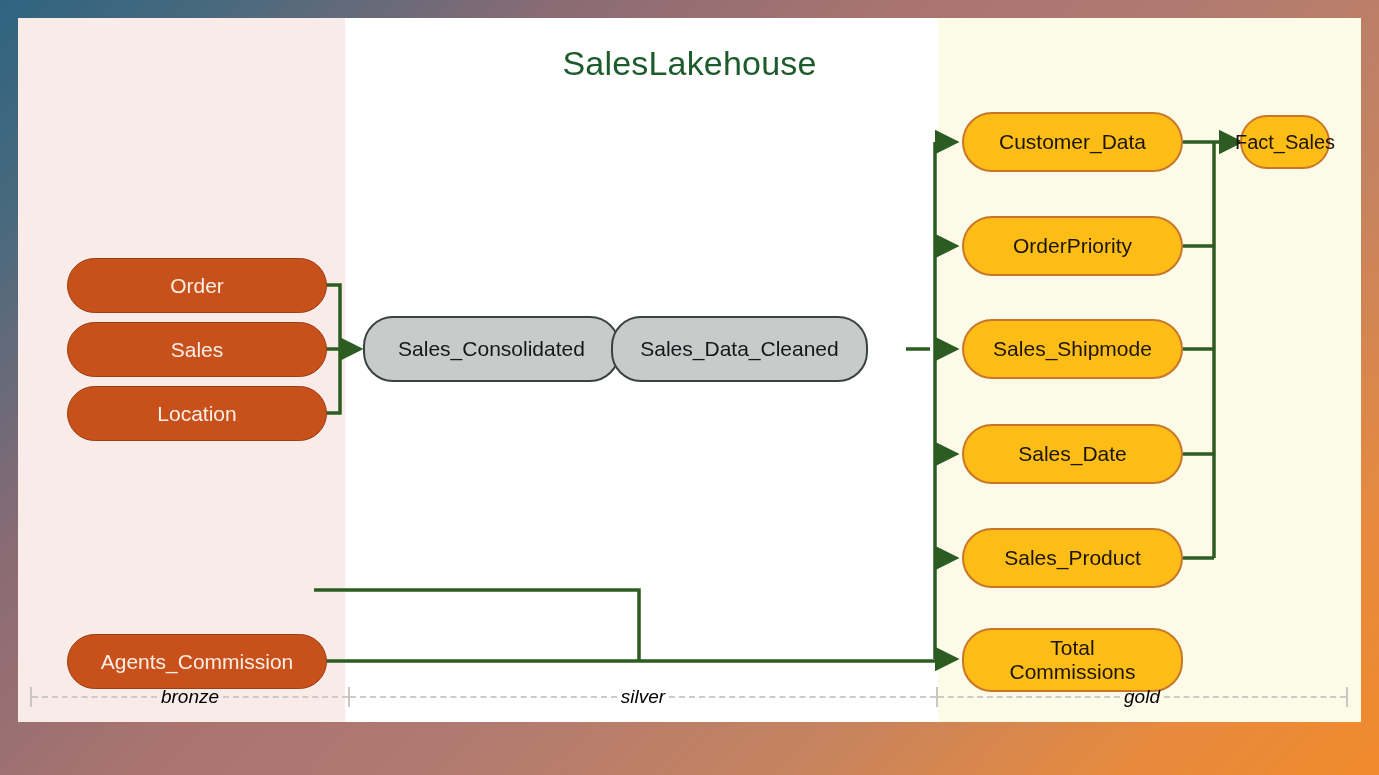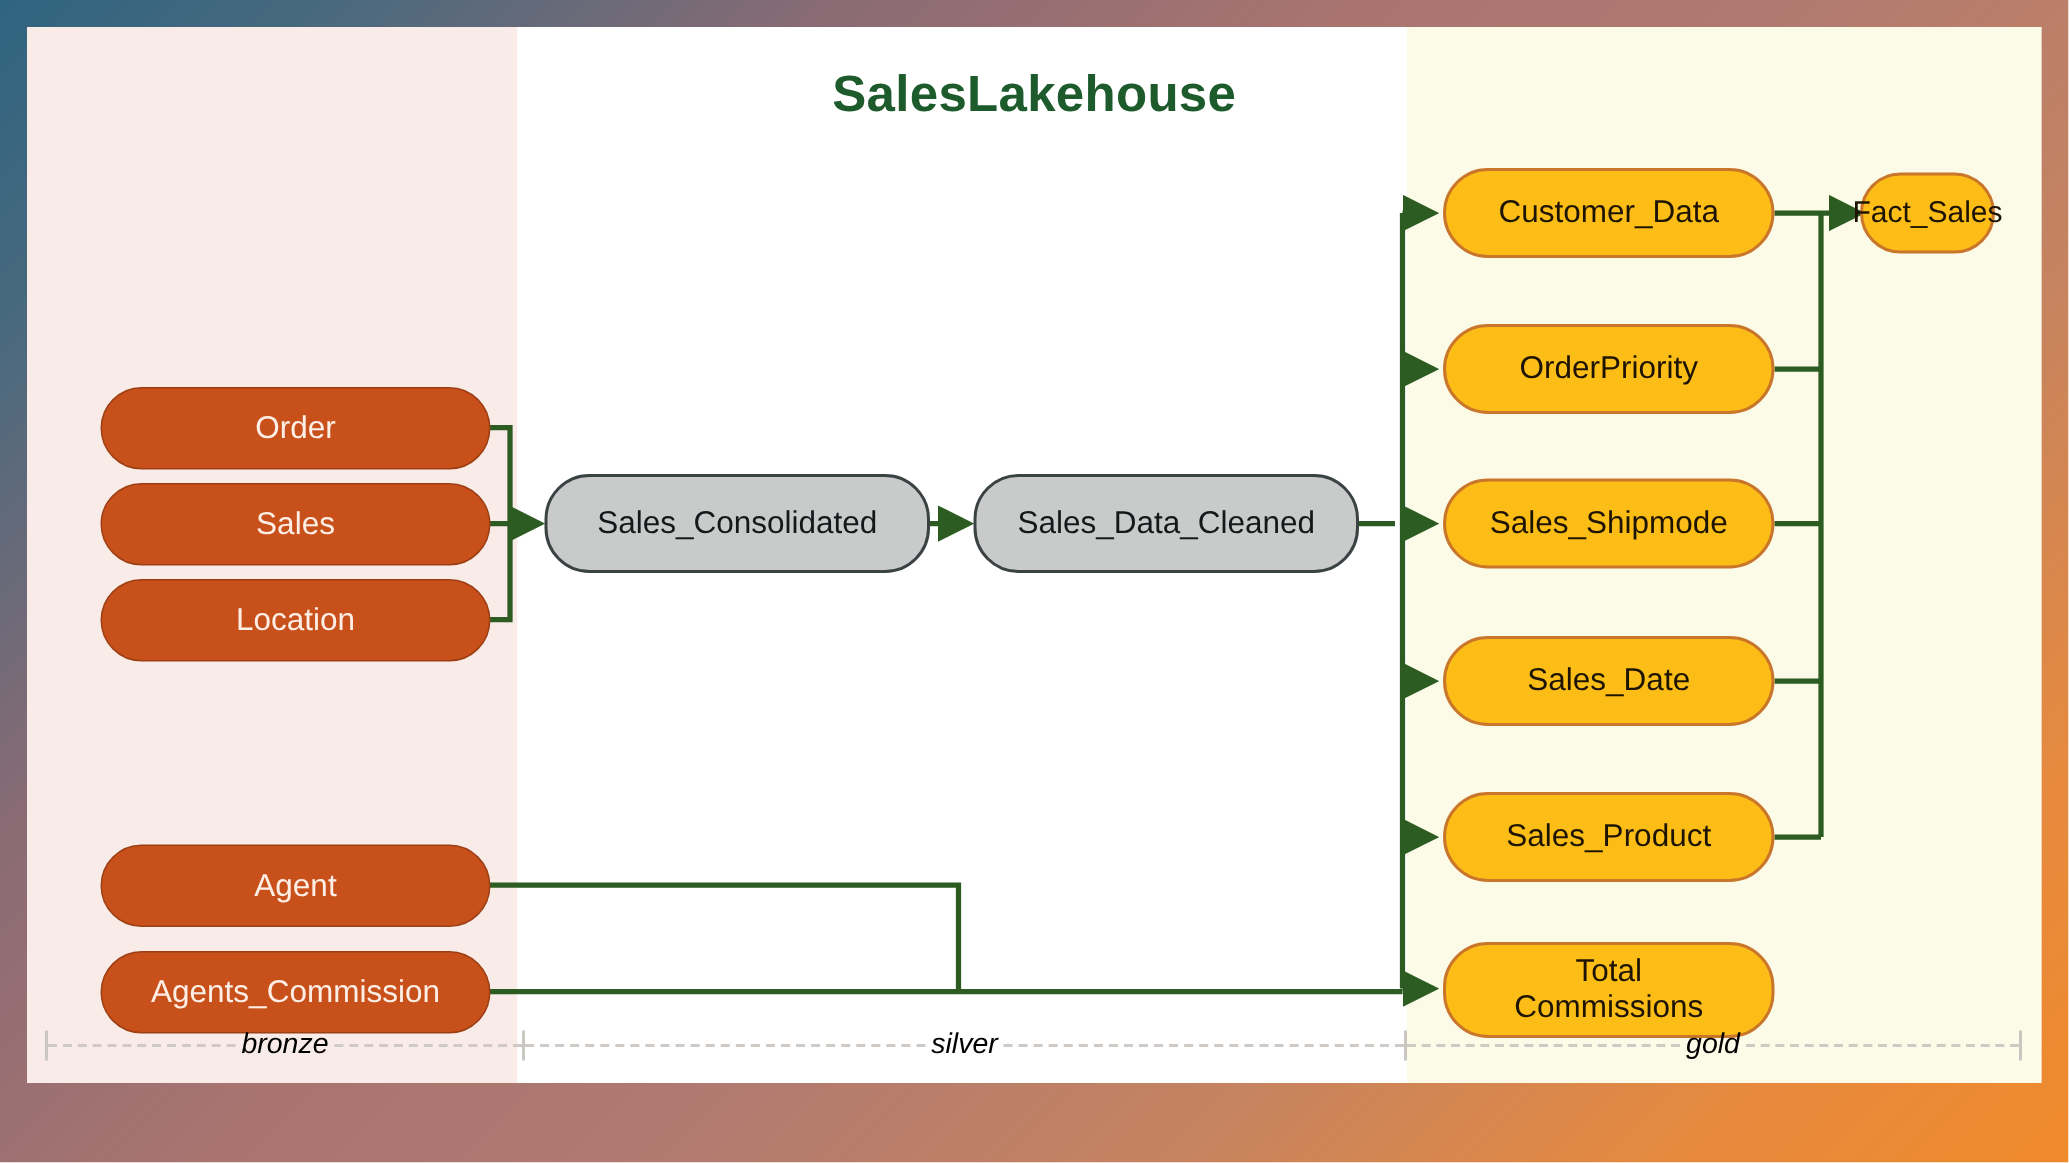--- a/index.html
+++ b/index.html
@@ -58,21 +58,21 @@
     right: 0;
     background: #fbfbe8;
   }
   .title {
     position: absolute;
     left: 0;
     right: 0;
     top: 26px;
     text-align: center;
     font-size: 34px;
-    font-weight: bold;
+    font-weight: normal;
     color: #1d5b2c;
     letter-spacing: 0.2px;
   }
   
   .node {
     position: absolute;
     box-sizing: border-box;
     display: flex;
     align-items: center;
     justify-content: center;
@@ -194,31 +194,28 @@
 
     <div class="node bronze" style="left:36px; top:240px; width:260px; height:55px;">
       <span>Order</span>
     </div>
     <div class="node bronze" style="left:36px; top:304px; width:260px; height:55px;">
       <span>Sales</span>
     </div>
     <div class="node bronze" style="left:36px; top:368px; width:260px; height:55px;">
       <span>Location</span>
     </div>
-    <div class="node bronze" style="left:36px; top:545px; width:260px; height:55px;">
-      <span>Agent</span>
-    </div>
     <div class="node bronze" style="left:36px; top:616px; width:260px; height:55px;">
       <span>Agents_Commission</span>
     </div>
 
     <div class="node silver" style="left:345px; top:298px; width:257px; height:66px;">
       <span>Sales_Consolidated</span>
     </div>
-    <div class="node silver" style="left:631px; top:298px; width:257px; height:66px;">
+    <div class="node silver" style="left:593px; top:298px; width:257px; height:66px;">
       <span>Sales_Data_Cleaned</span>
     </div>
 
     <div class="node gold" style="left:944px; top:94px; width:221px; height:60px;">
       <span>Customer_Data</span>
     </div>
     <div class="node gold" style="left:944px; top:198px; width:221px; height:60px;">
       <span>OrderPriority</span>
     </div>
     <div class="node gold" style="left:944px; top:301px; width:221px; height:60px;">

